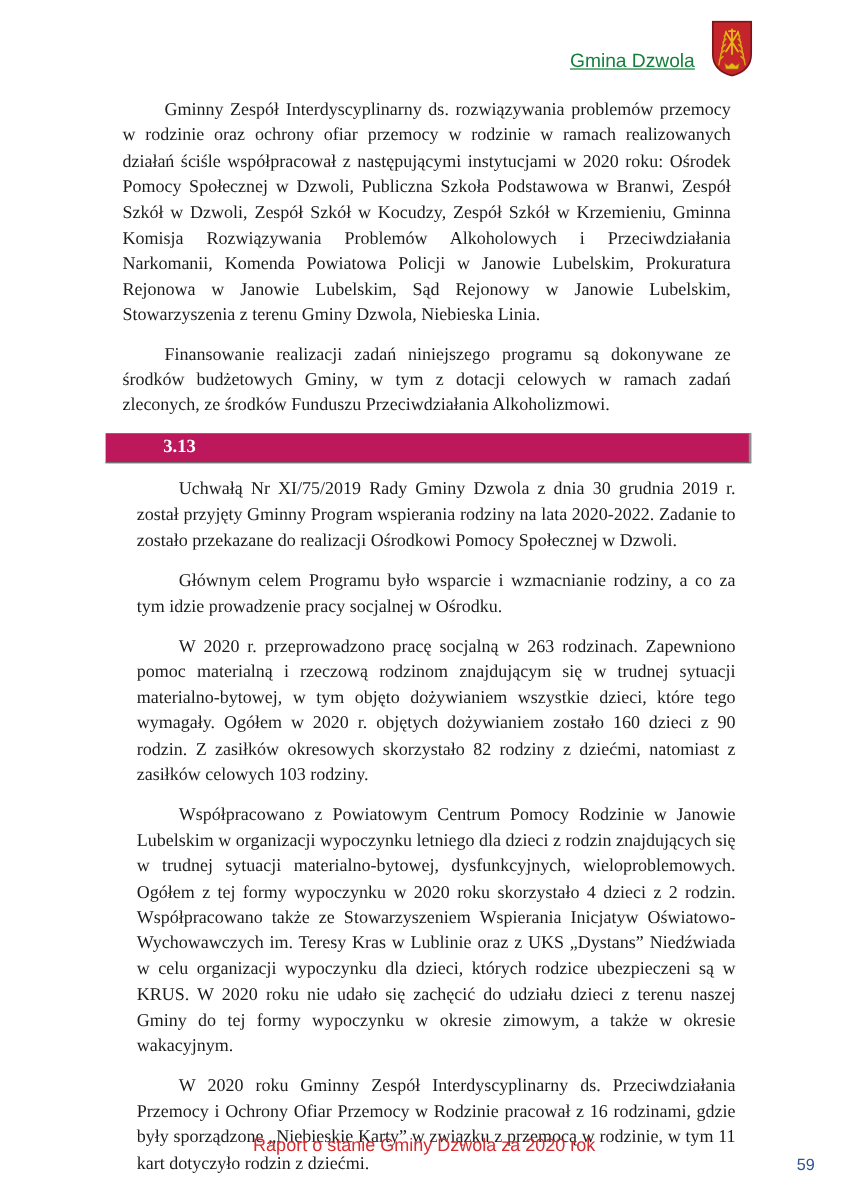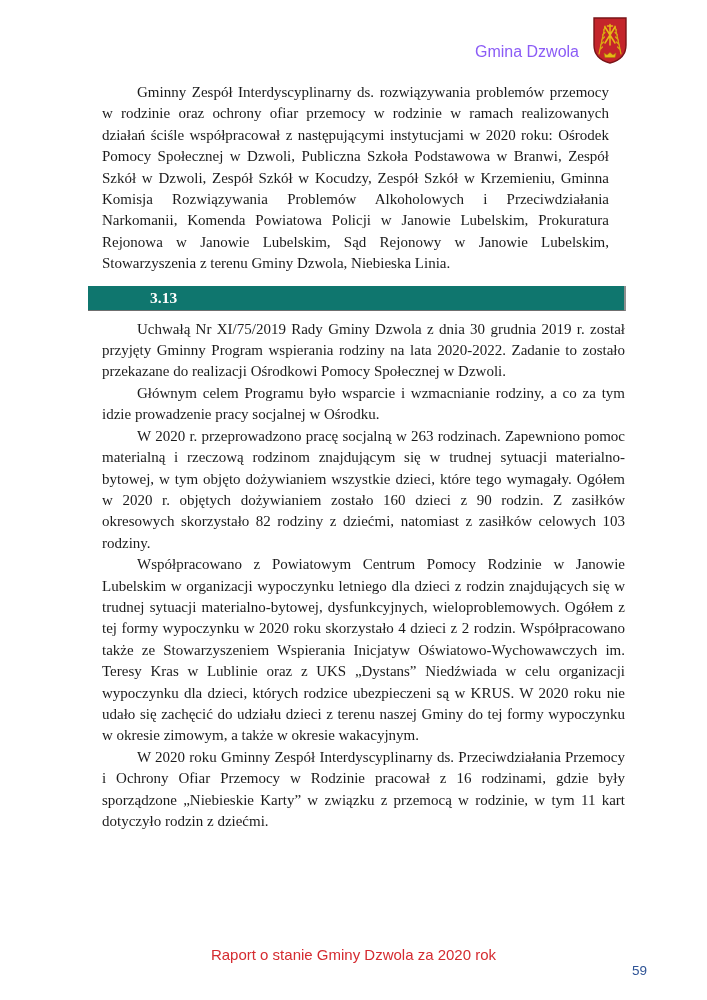--- a/index.html
+++ b/index.html
@@ -14,65 +14,66 @@
   .page-header{
     position:absolute;
     top:17px; right:79px;
     display:flex;
     align-items:flex-end;
     gap:13px;
   }
   .org-name{
     font-family:"Liberation Sans", sans-serif;
     font-size:16px;
-    color:#8b5cf6;
+    color:#15803d;
     padding-bottom:3px;
     white-space:nowrap;
+    text-decoration:underline;
   }
   .crest{width:36px;height:47px;display:block;}
   .doc-body{
     position:absolute;
     top:82px; left:102px;
     width:523px;
   }
   p.bodytext{
     font-size:15px;
     line-height:21.4px;
     text-align:justify;
     text-indent:35px;
     margin:0 16px 11px 0;
   }
-  p.bodytext.tight{margin:0;}
+  p.bodytext.tight{margin:12px;}
   .section-banner{
     margin:11px 0 8px -14px;
     width:538px;
     box-sizing:border-box;
-    background:#0f766e;
+    background:#be185d;
     border-right:2px solid #8f8f8f;
     border-bottom:1px solid #6f6f6f;
     color:#ffffff;
     font-weight:bold;
     font-size:15.5px;
     line-height:24px;
-    padding-left:62px;
+    padding-left:48px;
     display:flex;
     gap:20px;
     white-space:nowrap;
   }
   .footer-title{
     position:absolute;
     top:946px; left:0; right:0;
     text-align:center;
     font-family:"Liberation Sans", sans-serif;
     font-size:15px;
     color:#d52b30;
   }
   .page-number{
     position:absolute;
-    top:963px; right:60px;
+    top:963px; right:28px;
     font-family:"Liberation Sans", sans-serif;
     font-size:13.5px;
     color:#2f5496;
   }
 </style>
 </head>
 <body>
 
 <header class="page-header">
   <span class="org-name">Gmina Dzwola</span>
@@ -84,20 +85,21 @@
     <path d="M29 37 L23 9 M28.5 33 L25.5 30 M27.5 28 L24.5 25 M26.5 23 L23.5 20 M25.5 18 L23 15.5 M24.5 13 L22.5 11" stroke="#d8a911" stroke-width="1.2" fill="none" stroke-linecap="round"></path>
 
     <path d="M13 10 L23 26 M23 10 L13 26 M18 7.5 L18 28 M15.5 9 L20.5 9" stroke="#e7b816" stroke-width="1.5" fill="none" stroke-linecap="round"></path>
 
     <path d="M12 36 L13 40.5 L23 40.5 L24 36 L21 38 L18 35.5 L15 38 Z" fill="#e7b816" stroke="#a97d08" stroke-width="0.6"></path>
   </svg>
 </header>
 
 <main class="doc-body">
   <p class="bodytext">Gminny Zespół Interdyscyplinarny ds. rozwiązywania problemów przemocy w rodzinie oraz ochrony ofiar przemocy w rodzinie w ramach realizowanych działań ściśle współpracował z następującymi instytucjami w 2020 roku: Ośrodek Pomocy Społecznej w Dzwoli, Publiczna Szkoła Podstawowa w Branwi, Zespół Szkół w Dzwoli, Zespół Szkół w Kocudzy, Zespół Szkół w Krzemieniu, Gminna Komisja Rozwiązywania Problemów Alkoholowych i Przeciwdziałania Narkomanii, Komenda Powiatowa Policji w Janowie Lubelskim, Prokuratura Rejonowa w Janowie Lubelskim, Sąd Rejonowy w Janowie Lubelskim, Stowarzyszenia z terenu Gminy Dzwola, Niebieska Linia.</p>
+  <p class="bodytext">Finansowanie realizacji zadań niniejszego programu są dokonywane ze środków budżetowych Gminy, w tym z dotacji celowych w ramach zadań zleconych, ze środków Funduszu Przeciwdziałania Alkoholizmowi.</p>
 
   <div class="section-banner">
     <span>3.13</span>
   </div>
 
   <p class="bodytext tight">Uchwałą Nr XI/75/2019 Rady Gminy Dzwola z dnia 30 grudnia 2019 r. został przyjęty Gminny Program wspierania rodziny na lata 2020-2022. Zadanie to zostało przekazane do realizacji Ośrodkowi Pomocy Społecznej w Dzwoli.</p>
   <p class="bodytext tight">Głównym celem Programu było wsparcie i wzmacnianie rodziny, a co za tym idzie prowadzenie pracy socjalnej w Ośrodku.</p>
   <p class="bodytext tight">W 2020 r. przeprowadzono pracę socjalną w 263 rodzinach. Zapewniono pomoc materialną i rzeczową rodzinom znajdującym się w trudnej sytuacji materialno-bytowej, w tym objęto dożywianiem wszystkie dzieci, które tego wymagały. Ogółem w 2020 r. objętych dożywianiem zostało 160 dzieci z 90 rodzin. Z zasiłków okresowych skorzystało 82 rodziny z dziećmi, natomiast z zasiłków celowych 103 rodziny.</p>
   <p class="bodytext tight">Współpracowano z Powiatowym Centrum Pomocy Rodzinie w Janowie Lubelskim w organizacji wypoczynku letniego dla dzieci z rodzin znajdujących się w trudnej sytuacji materialno-bytowej, dysfunkcyjnych, wieloproblemowych. Ogółem z tej formy wypoczynku w 2020 roku skorzystało 4 dzieci z 2 rodzin. Współpracowano także ze Stowarzyszeniem Wspierania Inicjatyw Oświatowo-Wychowawczych im. Teresy Kras w Lublinie oraz z UKS „Dystans” Niedźwiada w celu organizacji wypoczynku dla dzieci, których rodzice ubezpieczeni są w KRUS. W 2020 roku nie udało się zachęcić do udziału dzieci z terenu naszej Gminy do tej formy wypoczynku w okresie zimowym, a także w okresie wakacyjnym.</p>
   <p class="bodytext tight">W 2020 roku Gminny Zespół Interdyscyplinarny ds. Przeciwdziałania Przemocy i Ochrony Ofiar Przemocy w Rodzinie pracował z 16 rodzinami, gdzie były sporządzone „Niebieskie Karty” w związku z przemocą w rodzinie, w tym 11 kart dotyczyło rodzin z dziećmi.</p>

